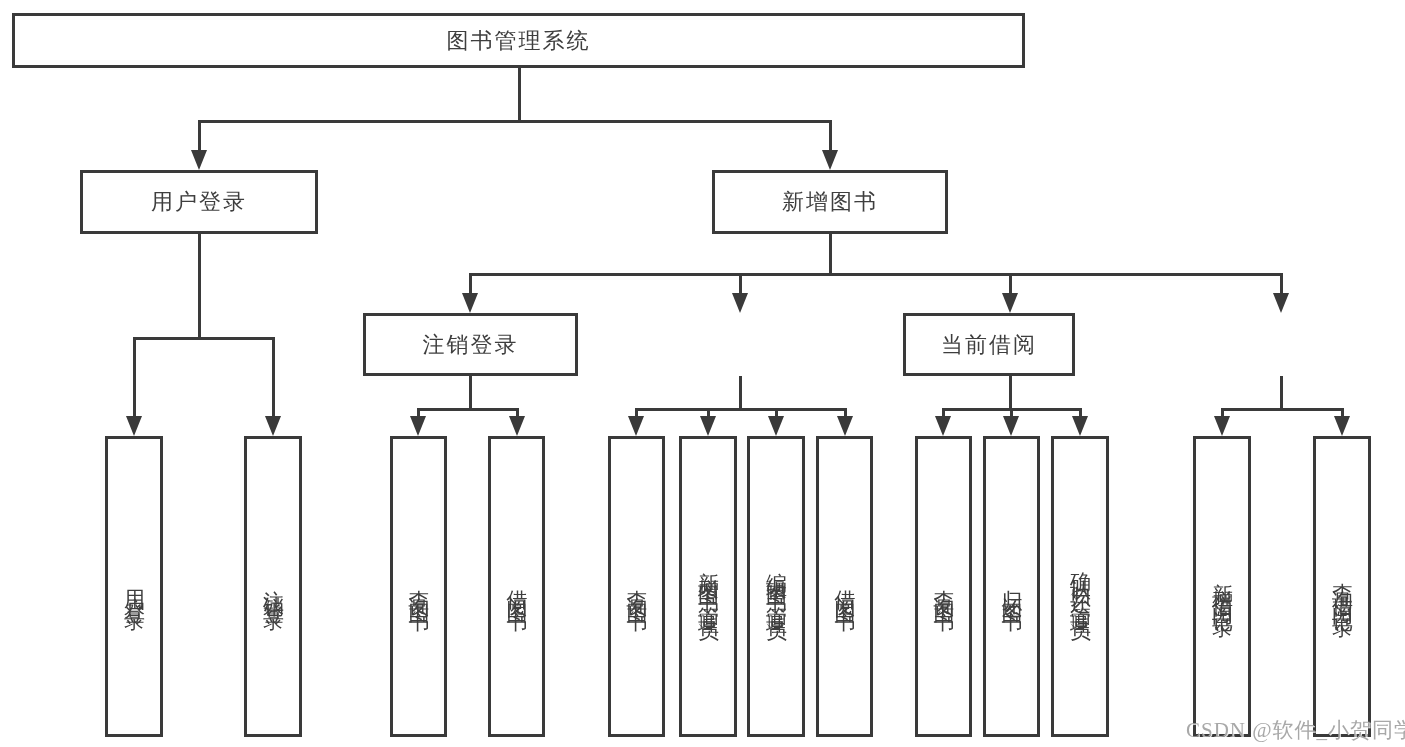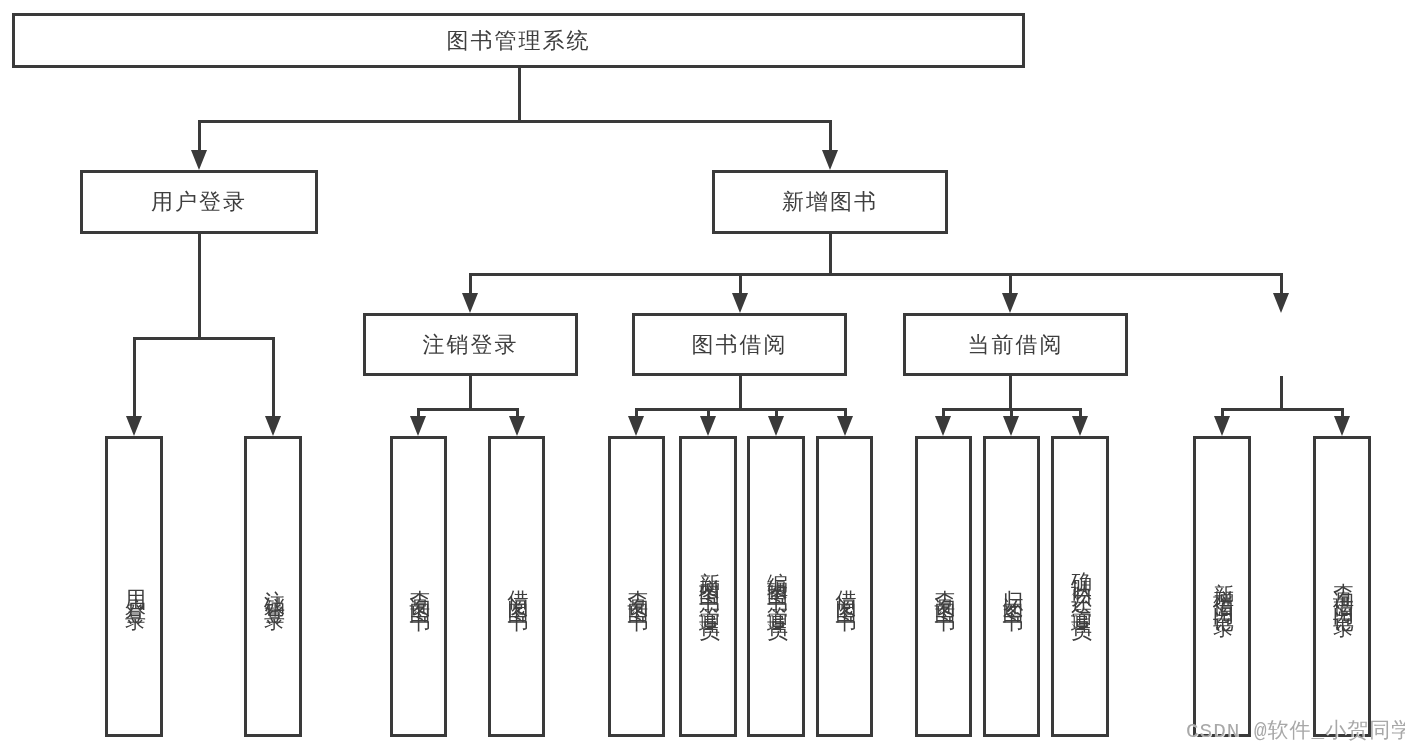--- a/index.html
+++ b/index.html
@@ -7,21 +7,21 @@
     --text:#3e3e3e;
     --bg:#ffffff;
     --watermark:#a8a8a8;
   }
   html,body{margin:0;padding:0;background:var(--bg);}
   #canvas{
     position:relative;
     width:1405px;height:747px;
     background:var(--bg);
     overflow:hidden;
-    font-family:Liberation Mono, monospace;
+    font-family:Liberation Serif, serif;
   }
   .box{
     position:absolute;
     box-sizing:border-box;
     border:3px solid var(--line);
     background:#fff;
     display:flex;
     align-items:center;
     justify-content:center;
     color:var(--text);
@@ -126,24 +126,21 @@
   <div class="box h" style="left:80px;top:170px;width:238px;height:64px">
     <span>用户登录</span>
   </div>
   <div class="box h" style="left:712px;top:170px;width:236px;height:64px">
     <span>新增图书</span>
   </div>
 
   <div class="box h" style="left:363px;top:313px;width:215px;height:63px">
     <span>注销登录</span>
   </div>
-  <div class="box h" style="left:632px;top:313px;width:215px;height:63px">
-    <span>图书借阅</span>
-  </div>
-  <div class="box h" style="left:903px;top:313px;width:225px;height:63px">
+  <div class="box h" style="left:903px;top:313px;width:172px;height:63px">
     <span>当前借阅</span>
   </div>
 
   <div class="box v" style="left:105px;top:436px;width:58px;height:301px">
     <span>用户登录</span>
   </div>
   <div class="box v" style="left:244px;top:436px;width:58px;height:301px">
     <span>注销登录</span>
   </div>
 

